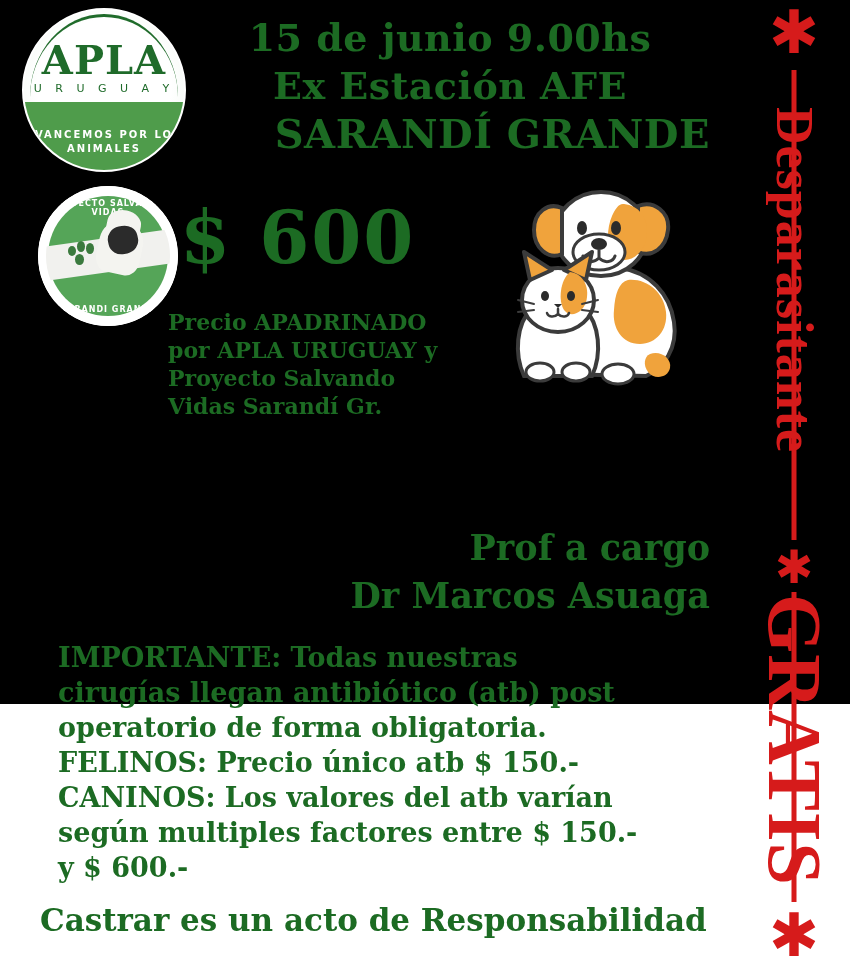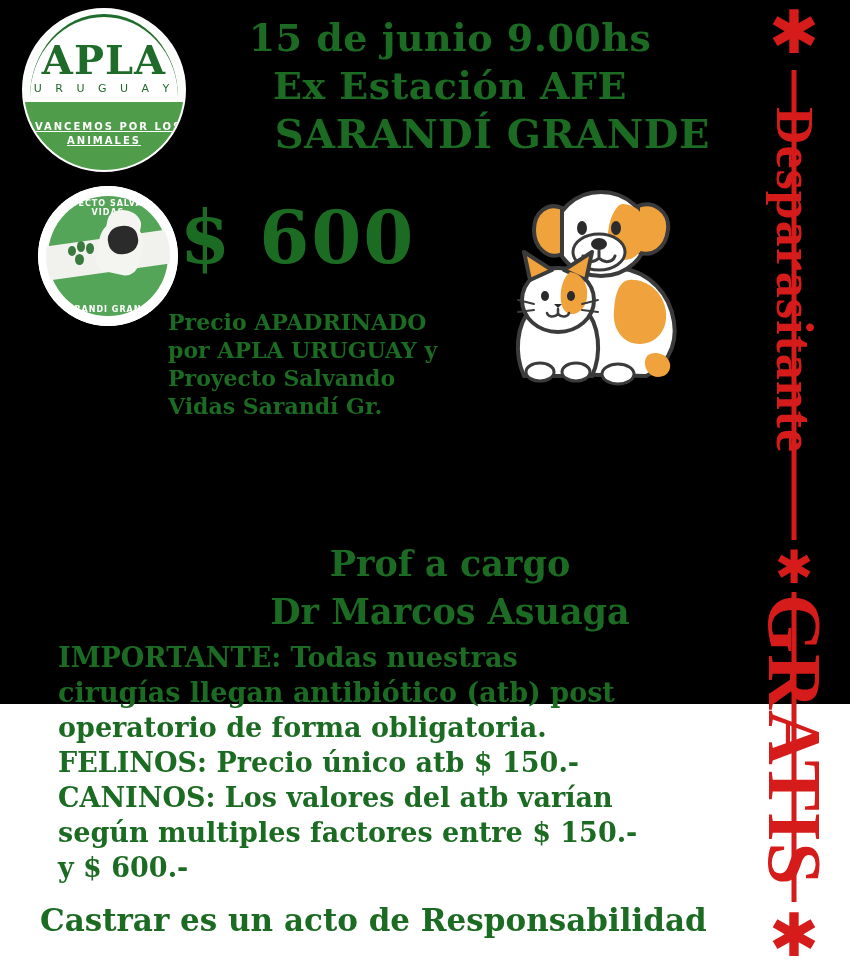--- a/index.html
+++ b/index.html
@@ -113,29 +113,28 @@
     position: absolute;
     left: -6px; right: -6px;
     top: 92px;
     height: 68px;
     background: #4f9c4b;
     border-radius: 0 0 50% 50% / 0 0 60% 60%;
   }
   .logo-apla .band-text {
     position: absolute;
     left: 0; right: 0;
-    top: 110px;
+    top: 118px;
     text-align: center;
     font-family: "DejaVu Sans", sans-serif;
     font-size: 10px;
     color: #ffffff;
     letter-spacing: 2px;
     line-height: 14px;
     font-weight: bold;
-    text-decoration: underline;
   }
 
   .logo-psv {
     position: absolute;
     left: 38px;
     top: 186px;
     width: 140px;
     height: 140px;
     border-radius: 50%;
     background: #ffffff;
@@ -281,28 +280,28 @@
     font-family: "DejaVu Serif", serif;
     font-weight: bold;
     font-size: 31px;
     line-height: 44px;
   }
   .payment .u { text-decoration: underline; }
 
   .prof {
     position: absolute;
     left: 190px;
-    top: 540px;
+    top: 524px;
     width: 520px;
     color: #1c6b23;
     font-family: "DejaVu Serif", serif;
     font-weight: bold;
     font-size: 35px;
     line-height: 48px;
-    text-align: center;
+    text-align: right;
   }
 
   .important {
     position: absolute;
     left: 58px;
     top: 640px;
     width: 640px;
     color: #1c6b23;
     font-family: "DejaVu Serif", serif;
     font-weight: bold;

